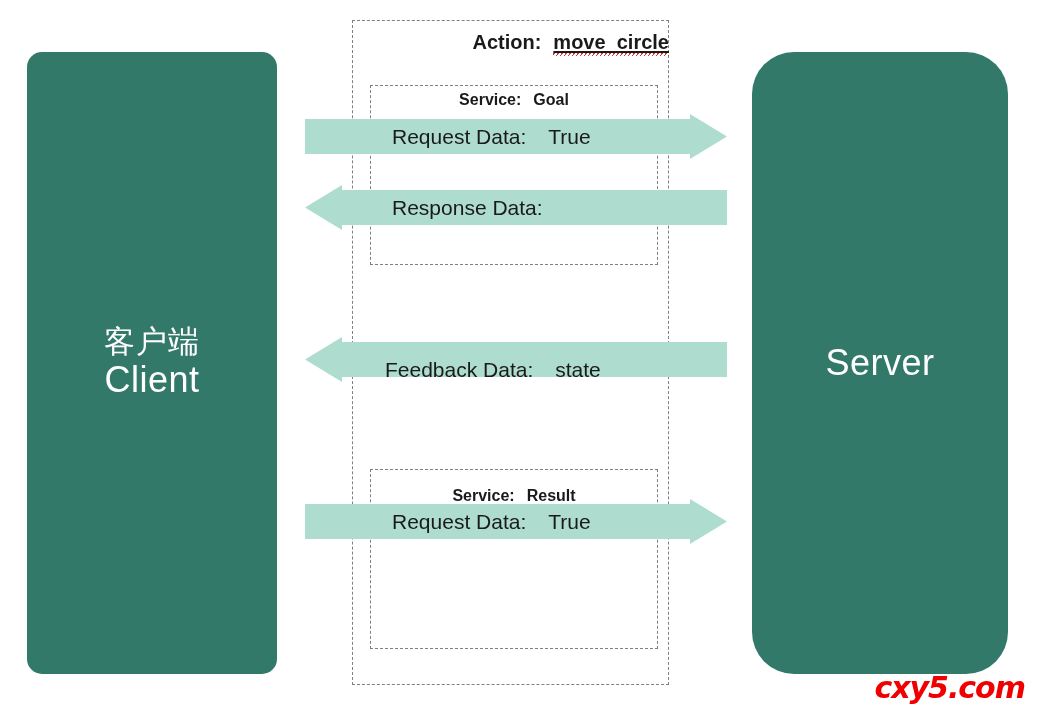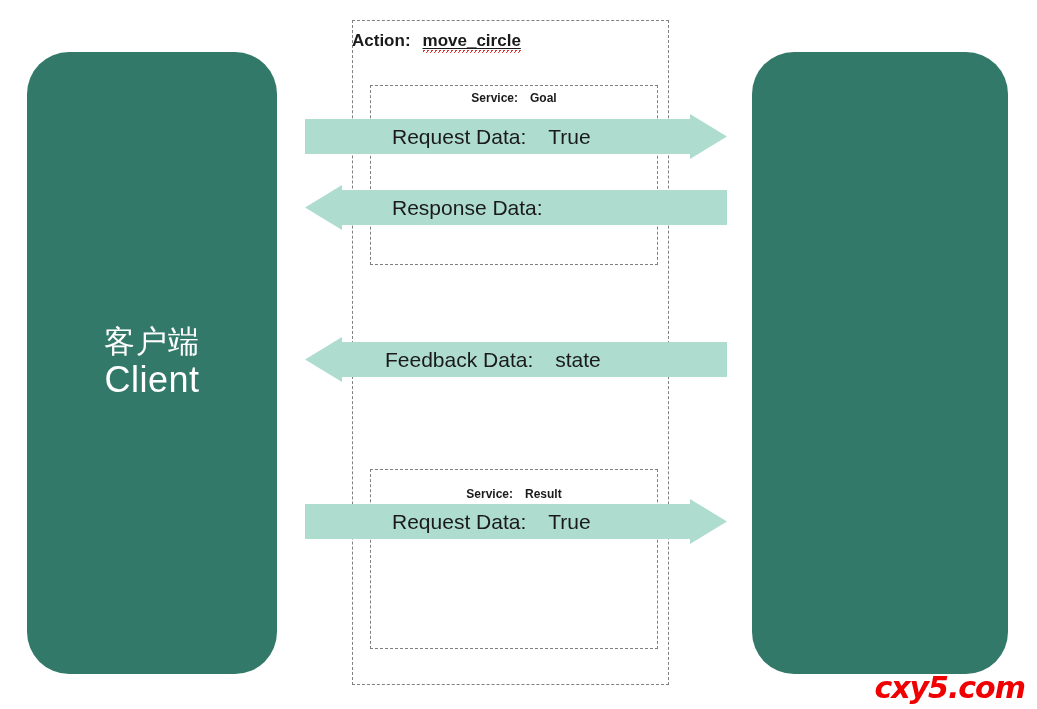--- a/index.html
+++ b/index.html
@@ -32,47 +32,47 @@
     line-height: 1.12;
   }
   .endpoint .cn {
     font-size: 31px;
     letter-spacing: 1px;
   }
   .endpoint .en {
     font-size: 36px;
     letter-spacing: 0.5px;
   }
-  #client-box  { left: 27px;  top: 52px; width: 250px; height: 622px; }
+  #client-box  { left: 27px;  top: 52px; width: 250px; height: 622px; border-radius: 15px; }
   #server-box  { left: 752px; top: 52px; width: 256px; height: 622px; }
 
   
   .dashed {
     position: absolute;
     border: 1.6px dashed #808080;
     box-sizing: border-box;
     background: transparent;
   }
   #action-frame { left: 352px; top: 20px;  width: 317px; height: 665px; }
   #goal-frame   { left: 370px; top: 85px;  width: 288px; height: 180px; }
   #result-frame { left: 370px; top: 469px; width: 288px; height: 180px; }
 
   
   .section-title {
     position: absolute;
-    font-size: 12px;
+    font-size: 16px;
     font-weight: bold;
     color: #1a1a1a;
     white-space: nowrap;
   }
   .section-title .val { margin-left: 12px; }
   #action-title {
     left: 352px; top: 31px; width: 317px;
-    text-align: left;
-    font-size: 17px;
+    text-align: right;
+    font-size: 20px;
   }
   #action-title .val {
     text-decoration: underline;
     text-underline-offset: 2px;
     background-image: repeating-linear-gradient(
       135deg, #e03030 0 2px, transparent 2px 4px);
     background-repeat: repeat-x;
     background-size: 4px 3px;
     background-position: left bottom;
     padding-bottom: 3px;
@@ -102,21 +102,21 @@
   .arrow .label .val { margin-left: 22px; }
 
   
   #goal-request    { left: 305px; top: 114px; width: 422px; height: 45px; }
   #result-request  { left: 305px; top: 499px; width: 422px; height: 45px; }
   #goal-request   .label,
   #result-request .label { margin-left: 87px; }
 
   
   #goal-response   { left: 305px; top: 185px; width: 422px; height: 45px; }
-  #feedback        { left: 305px; top: 337px; width: 422px; height: 45px; }
+  #feedback        { left: 305px; top: 337px; width: 422px; height: 45px; align-items: flex-end; }
   #result-response { left: 305px; top: 570px; width: 422px; height: 45px; }
   #goal-response   .label,
   #result-response .label { margin-left: 87px; }
   #feedback        .label { margin-left: 80px; }
 
   
   #watermark {
     position: absolute;
     right: 12px;
     bottom: 4px;
@@ -132,20 +132,21 @@
 <body>
 
 <div id="canvas">
 
   <div id="client-box" class="endpoint">
     <div class="cn">客户端</div>
     <div class="en">Client</div>
   </div>
 
   <div id="server-box" class="endpoint">
+    <div class="en">Server</div>
   </div>
 
   <div id="action-frame" class="dashed"></div>
 
   <div id="goal-frame" class="dashed"></div>
 
   <div id="result-frame" class="dashed"></div>
 
   <div id="action-title" class="section-title">
     <span>Action:</span><span class="val">move_circle</span>

